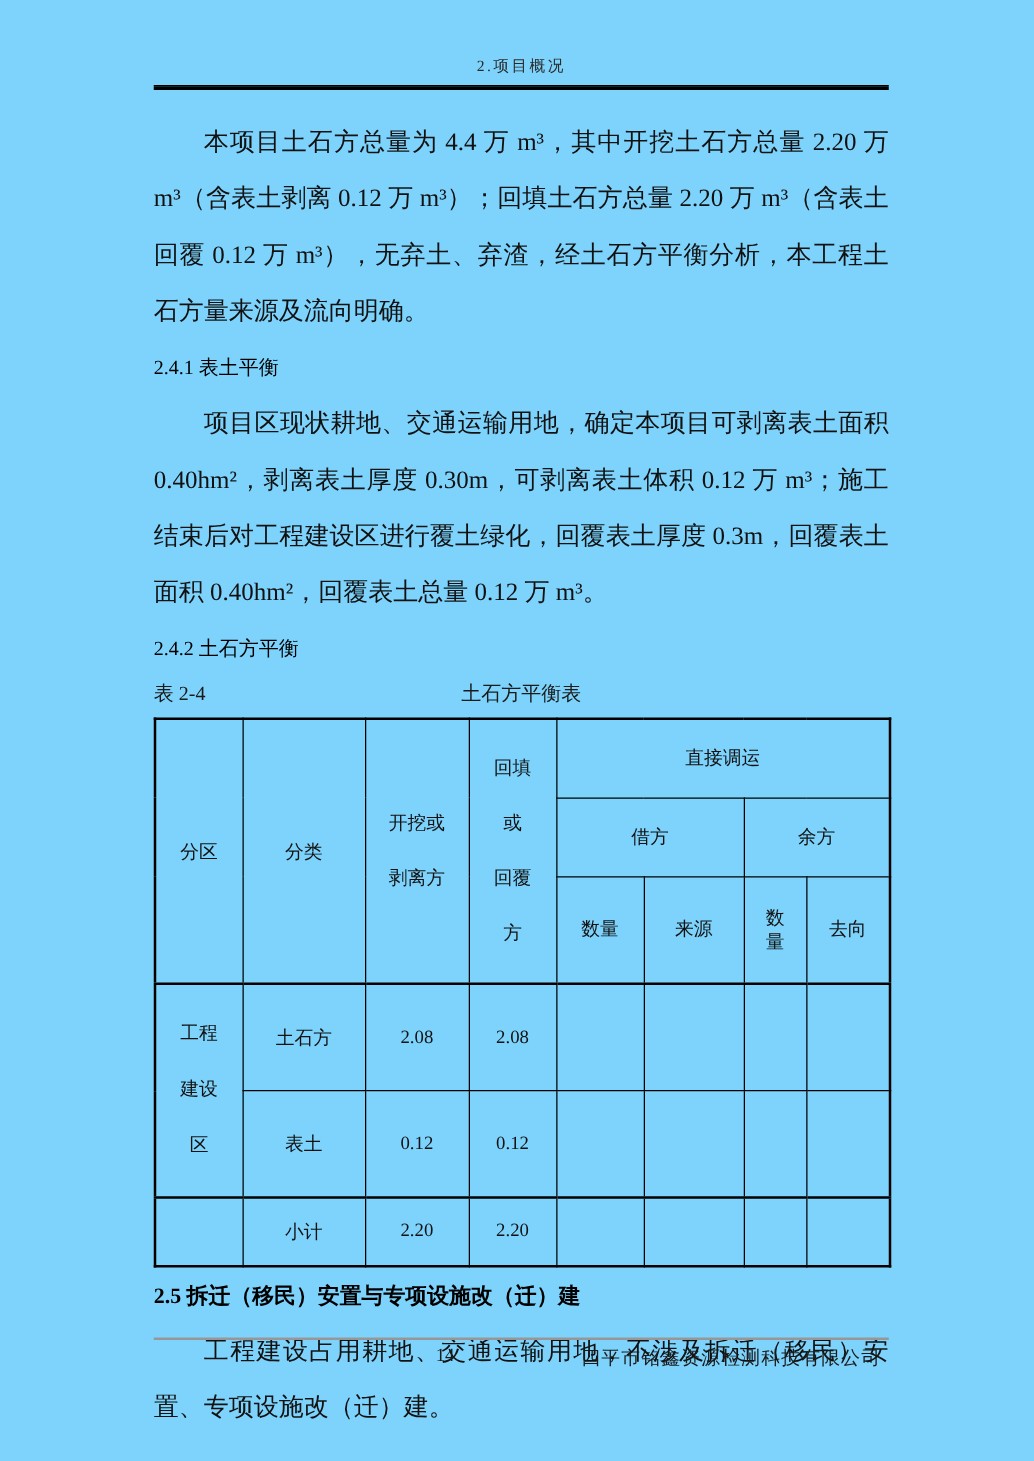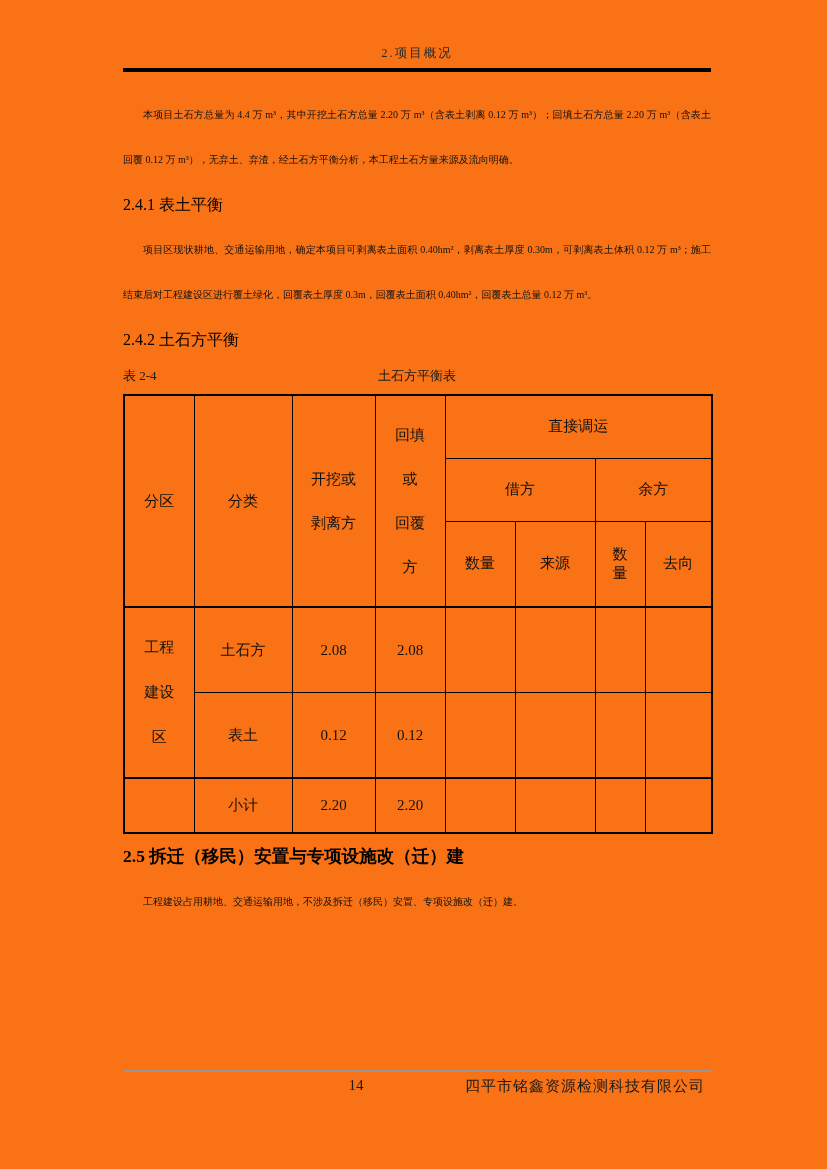--- a/index.html
+++ b/index.html
@@ -1,21 +1,21 @@
 <!DOCTYPE html>
 <html><head>
 <meta charset="utf-8">
 <style>
   * { box-sizing: border-box; }
   html, body { margin: 0; padding: 0; background: #ffffff; }
   .page {
     position: relative;
     width: 827px;
     height: 1169px;
-    background: #f97316;
+    background: #7dd3fc;
     font-family: "Liberation Serif", serif;
     color: #1a1a1a;
     overflow: hidden;
   }
 
   
   .page-header {
     position: absolute;
     top: 0;
     left: 123px;
@@ -38,21 +38,21 @@
 
   
   .content {
     position: absolute;
     top: 92px;
     left: 123px;
     width: 588px;
   }
   .body-para {
     margin: 0;
-    font-size: 10px;
+    font-size: 20px;
     line-height: 45px;
     text-align: justify;
     text-indent: 2em;
     color: #111;
   }
   .h3 {
     margin: 0;
     font-size: 16px;
     font-weight: normal;
     line-height: 45px;
@@ -62,21 +62,21 @@
     margin: 0;
     font-size: 17.5px;
     font-weight: bold;
     line-height: 45px;
     color: #000;
   }
 
   
   .table-caption {
     position: relative;
-    font-size: 13px;
+    font-size: 16px;
     line-height: 24px;
     padding: 2px 0 6px 0;
     text-align: center;
   }
   .cap-label { position: absolute; left: 0; top: 2px; }
 
   
   table.balance-table {
     width: 588px;
     table-layout: fixed;

